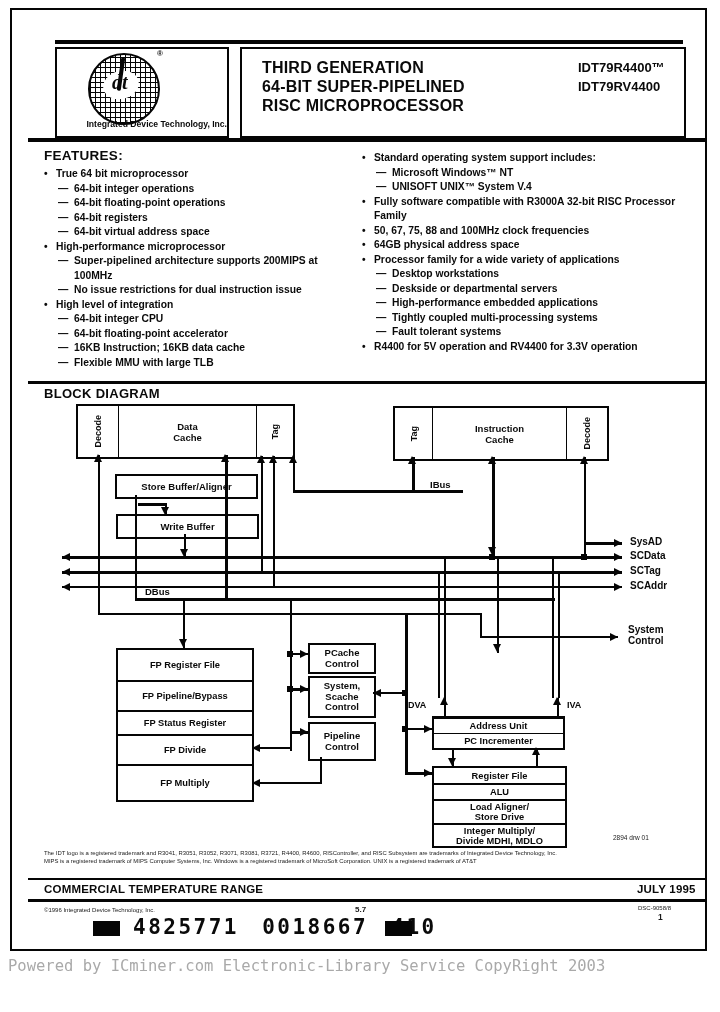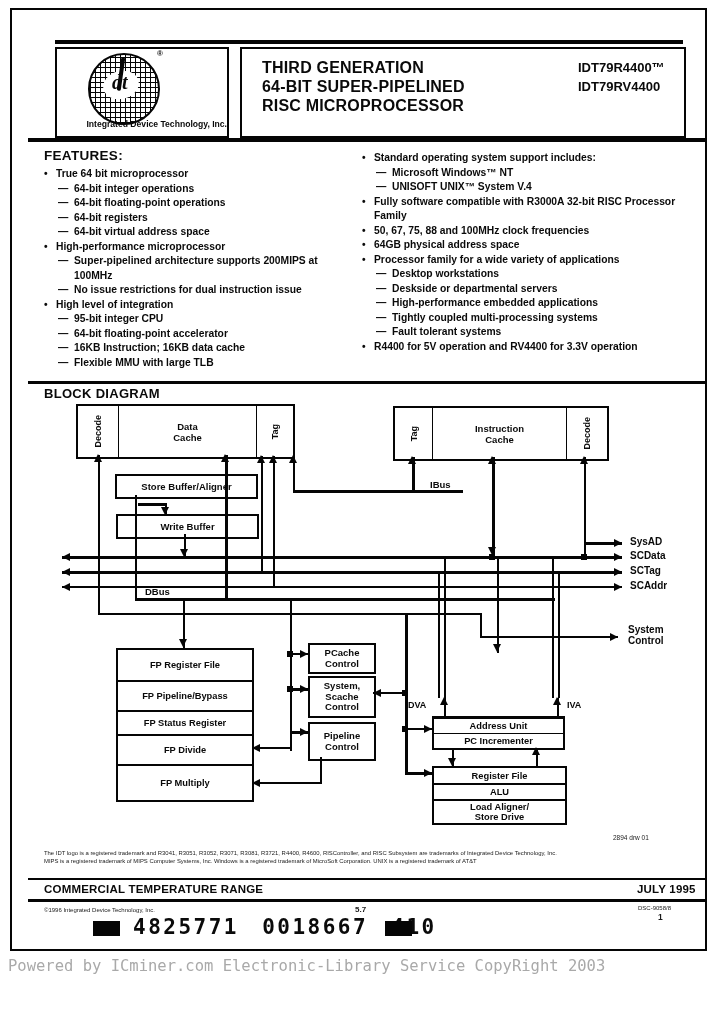--- a/index.html
+++ b/index.html
@@ -119,21 +119,21 @@
       <div class="fi fd">
         <span class="fm">—</span>
         <span class="ft">No issue restrictions for dual instruction issue</span>
       </div>
       <div class="fi">
         <span class="fm">•</span>
         <span class="ft">High level of integration</span>
       </div>
       <div class="fi fd">
         <span class="fm">—</span>
-        <span class="ft">95-bit integer CPU</span>
+        <span class="ft">64-bit integer CPU</span>
       </div>
       <div class="fi fd">
         <span class="fm">—</span>
         <span class="ft">64-bit floating-point accelerator</span>
       </div>
       <div class="fi fd">
         <span class="fm">—</span>
         <span class="ft">16KB Instruction; 16KB data cache</span>
       </div>
       <div class="fi fd">
@@ -253,20 +253,22 @@
   <div class="stack thin" style="left:432px;top:716px;width:129px;">
     <div class="row" style="height:14px;">Address Unit</div>
     <div class="row" style="height:14px;">PC Incrementer</div>
   </div>
 
   <div class="stack" style="left:432px;top:766px;width:131px;">
     <div class="row" style="height:15px;">Register File</div>
     <div class="row" style="height:14px;">ALU</div>
     <div class="row prel" style="height:22px;line-height:10px;">Load Aligner/
 Store Drive</div>
+    <div class="row prel" style="height:21px;line-height:10px;">Integer Multiply/
+Divide MDHI, MDLO</div>
   </div>
 
   <div class="buslabel" style="left:630px;top:536px;">SysAD</div>
   <div class="buslabel" style="left:630px;top:550px;">SCData</div>
   <div class="buslabel" style="left:630px;top:565px;">SCTag</div>
   <div class="buslabel" style="left:630px;top:580px;">SCAddr</div>
   <div class="buslabel prel" style="left:628px;top:624px;line-height:11px;">System
 Control</div>
   <div class="drw" style="left:613px;top:834px;">2894 drw 01</div>
 

